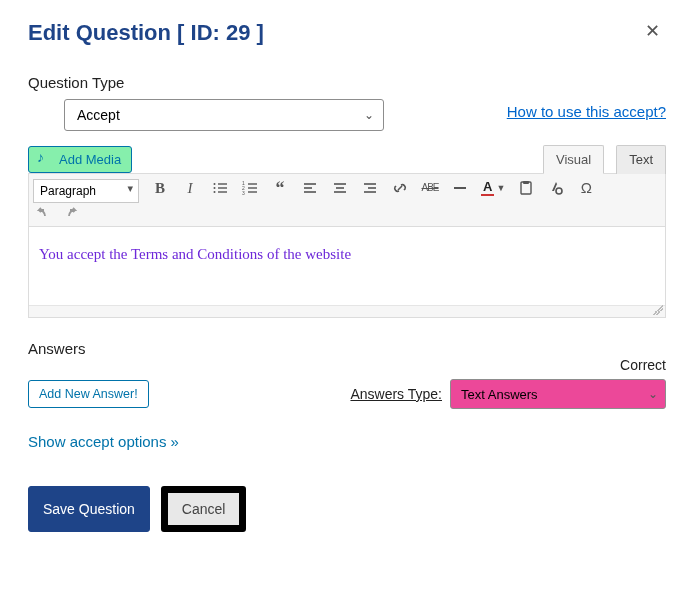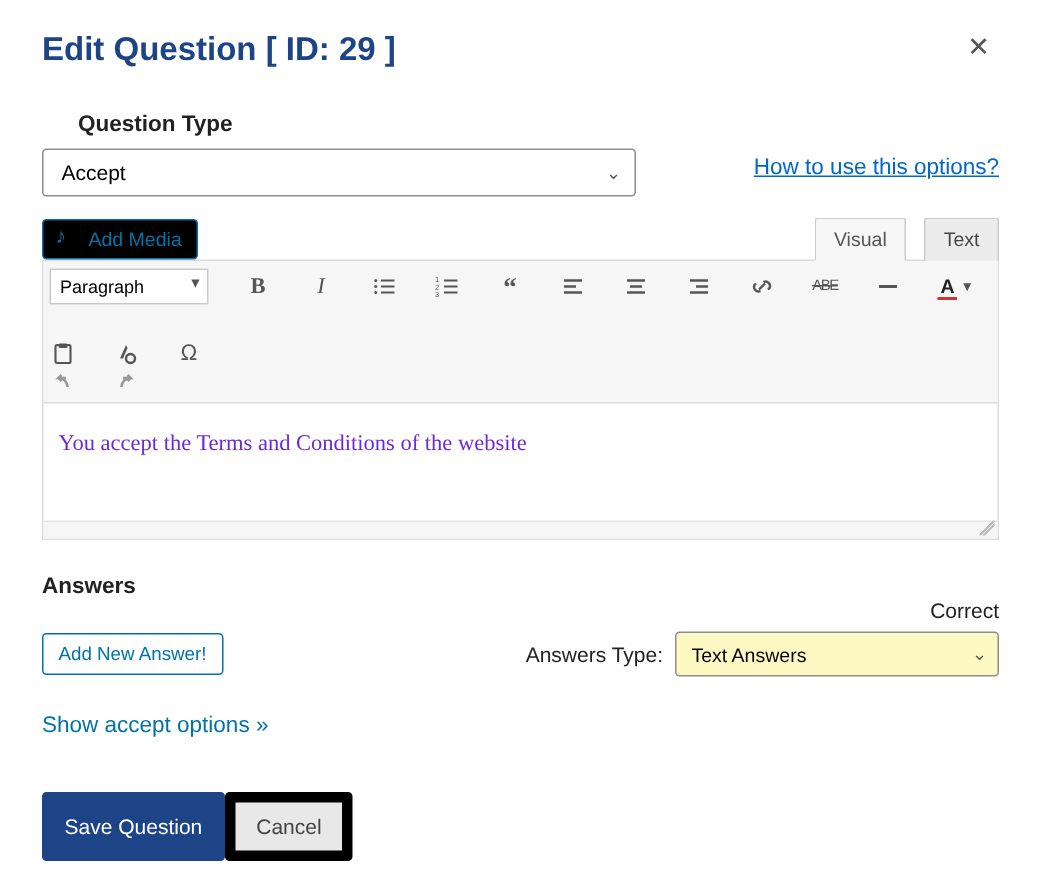--- a/index.html
+++ b/index.html
@@ -27,33 +27,33 @@
   }
   .close-x {
     font-size: 18px;
     color: #555;
     cursor: pointer;
     padding: 2px 6px;
     line-height: 1;
   }
   .label {
     font-size: 15px;
-    font-weight: 700;
+    font-weight: 400;
     margin-bottom: 8px;
-    margin-left: 24px;
   }
   .qt-row {
     display: flex;
     align-items: flex-start;
     justify-content: space-between;
     margin-bottom: 18px;
   }
   .qt-select-wrap {
     position: relative;
-    width: 396px;
+    width: 320px;
+    margin-left: 36px;
   }
   .qt-select {
     width: 100%;
     height: 32px;
     border: 1px solid #8d8d8d;
     border-radius: 3px;
     padding: 4px 32px 4px 12px;
     font-size: 14px;
     background: #fff;
     appearance: none;
@@ -74,21 +74,21 @@
     cursor: pointer;
     margin-top: 4px;
     white-space: nowrap;
   }
   .add-media-btn {
     display: inline-flex;
     align-items: flex-start;
     gap: 6px;
     border: 1px solid #0073aa;
     color: #0073aa;
-    background: #000000;
+    background: #86efac;
     border-radius: 3px;
     padding: 5px 10px;
     font-size: 13px;
     cursor: pointer;
   }
   .am-icon {
     display: inline-block;
     position: relative;
     width: 14px; height: 14px;
   }
@@ -135,22 +135,22 @@
     width: 100%;
     background: #fff;
   }
   .toolbar {
     background: #f6f6f6;
     border-bottom: 1px solid #dcdcdc;
     padding: 5px 4px 3px 4px;
   }
   .tb-row {
     display: flex;
-    align-items: center;
-    gap: 24px;
+    align-items: flex-start;
+    gap: 12px;
     flex-wrap: wrap;
   }
   .tb-row + .tb-row { margin-top: 2px; }
   .format-select {
     width: 106px; height: 24px;
     font-size: 12px;
     border: 1px solid #c9c9c9;
     background: #fff;
     padding-left: 6px;
     appearance: none;
@@ -207,21 +207,21 @@
     content: "";
     position: absolute;
     right: 2px; bottom: 2px;
     width: 10px; height: 10px;
     background:
       linear-gradient(135deg, transparent 45%, #bbb 45%, #bbb 55%, transparent 55%),
       linear-gradient(135deg, transparent 60%, #bbb 60%, #bbb 70%, transparent 70%);
   }
   .answers-head {
     font-size: 15px;
-    font-weight: 700;
+    font-weight: 400;
     margin-top: 22px;
     margin-bottom: 4px;
   }
   .correct-label {
     text-align: right;
     font-size: 14px;
     color: #222;
     margin-top: -4px;
     margin-bottom: 6px;
   }
@@ -238,49 +238,50 @@
     padding: 6px 10px;
     font-size: 12.5px;
     border-radius: 3px;
     cursor: pointer;
   }
   .answers-type {
     display: flex;
     align-items: center;
     gap: 8px;
     font-size: 14px;
+    text-decoration: underline;
   }
   .at-select-wrap { position: relative; }
   .at-select {
     height: 30px;
     border: 1px solid #8d8d8d;
     border-radius: 3px;
     padding: 3px 28px 3px 10px;
     font-size: 13px;
-    background: #fef9c3;
+    background: #ec4899;
     appearance: none;
     -webkit-appearance: none;
   }
   .at-chevron {
     position: absolute;
     right: 8px; top: 50%;
     transform: translateY(-50%);
     pointer-events: none;
     color: #555;
     font-size: 12px;
   }
   .adv-link {
     color: #0073aa;
     font-size: 15px;
     cursor: pointer;
   }
   .action-row {
     margin-top: 36px;
     display: flex;
-    gap: 0;
+    gap: 11px;
   }
   .btn-primary {
     background: #1e4488;
     color: #fff;
     border: 1px solid #1e4488;
     padding: 8px 14px;
     font-size: 14px;
     border-radius: 3px;
     cursor: pointer;
   }
@@ -304,21 +305,21 @@
     <span class="close-x">✕</span>
   </div>
 
   <div class="label">Question Type</div>
 
   <div class="qt-row">
     <div class="qt-select-wrap">
       <input class="qt-select" readonly="" value="Accept" style="">
       <span class="qt-chevron">⌄</span>
     </div>
-    <a class="howto">How to use this options?</a>
+    <a class="howto">How to use this accept?</a>
   </div>
 
   <div class="editor-head">
     <button class="add-media-btn">
       <span class="am-icon"></span>
       <span>Add Media</span>
     </button>
     <div class="tabs">
       <div class="tab active">Visual</div>
       <div class="tab">Text</div>

